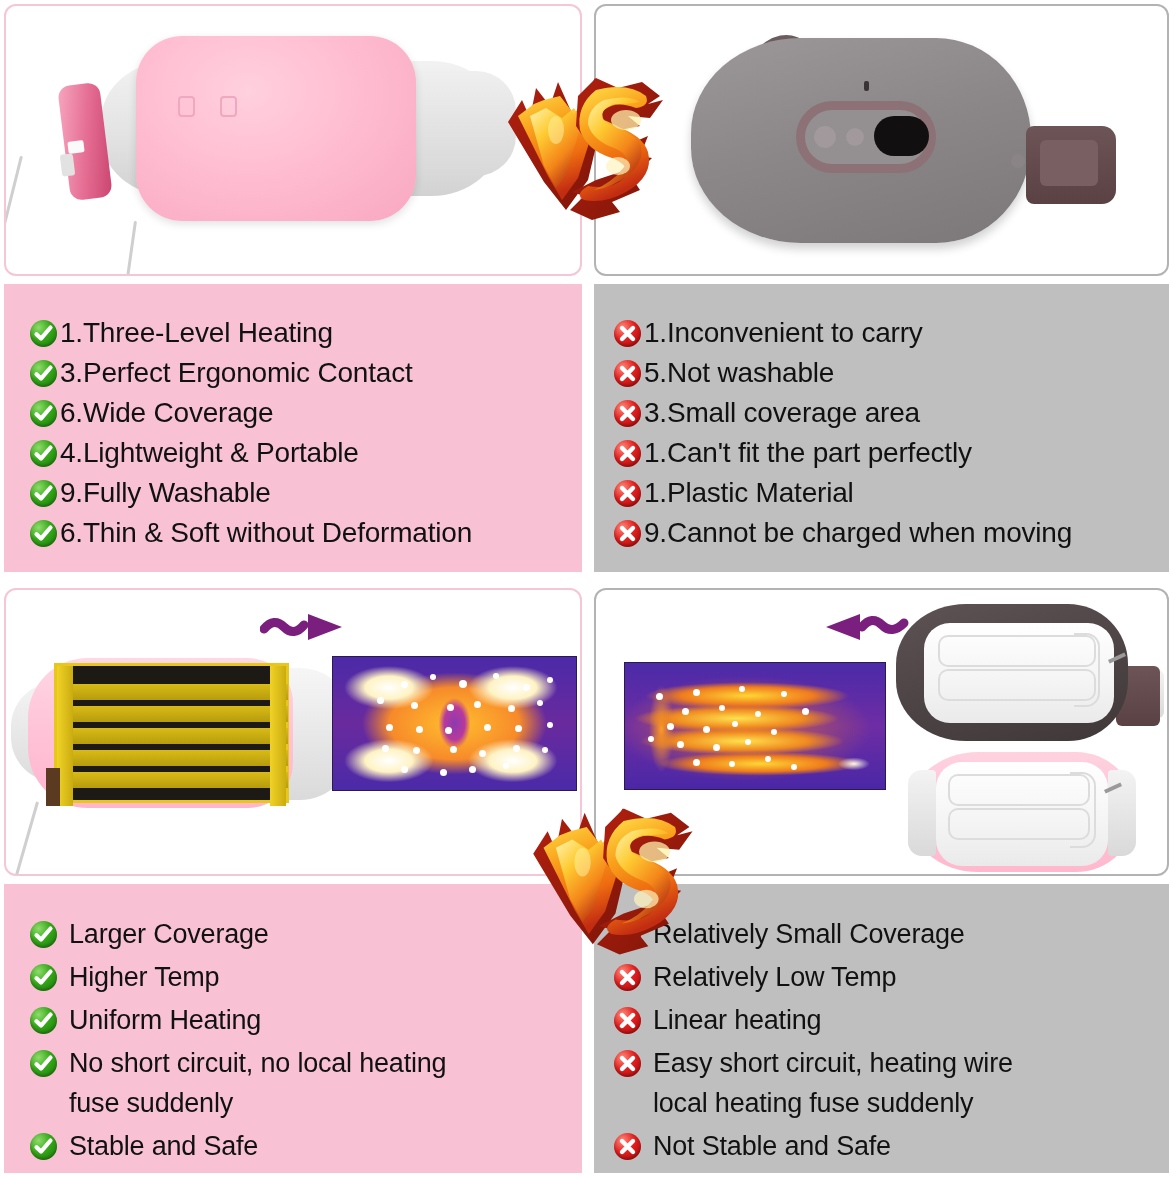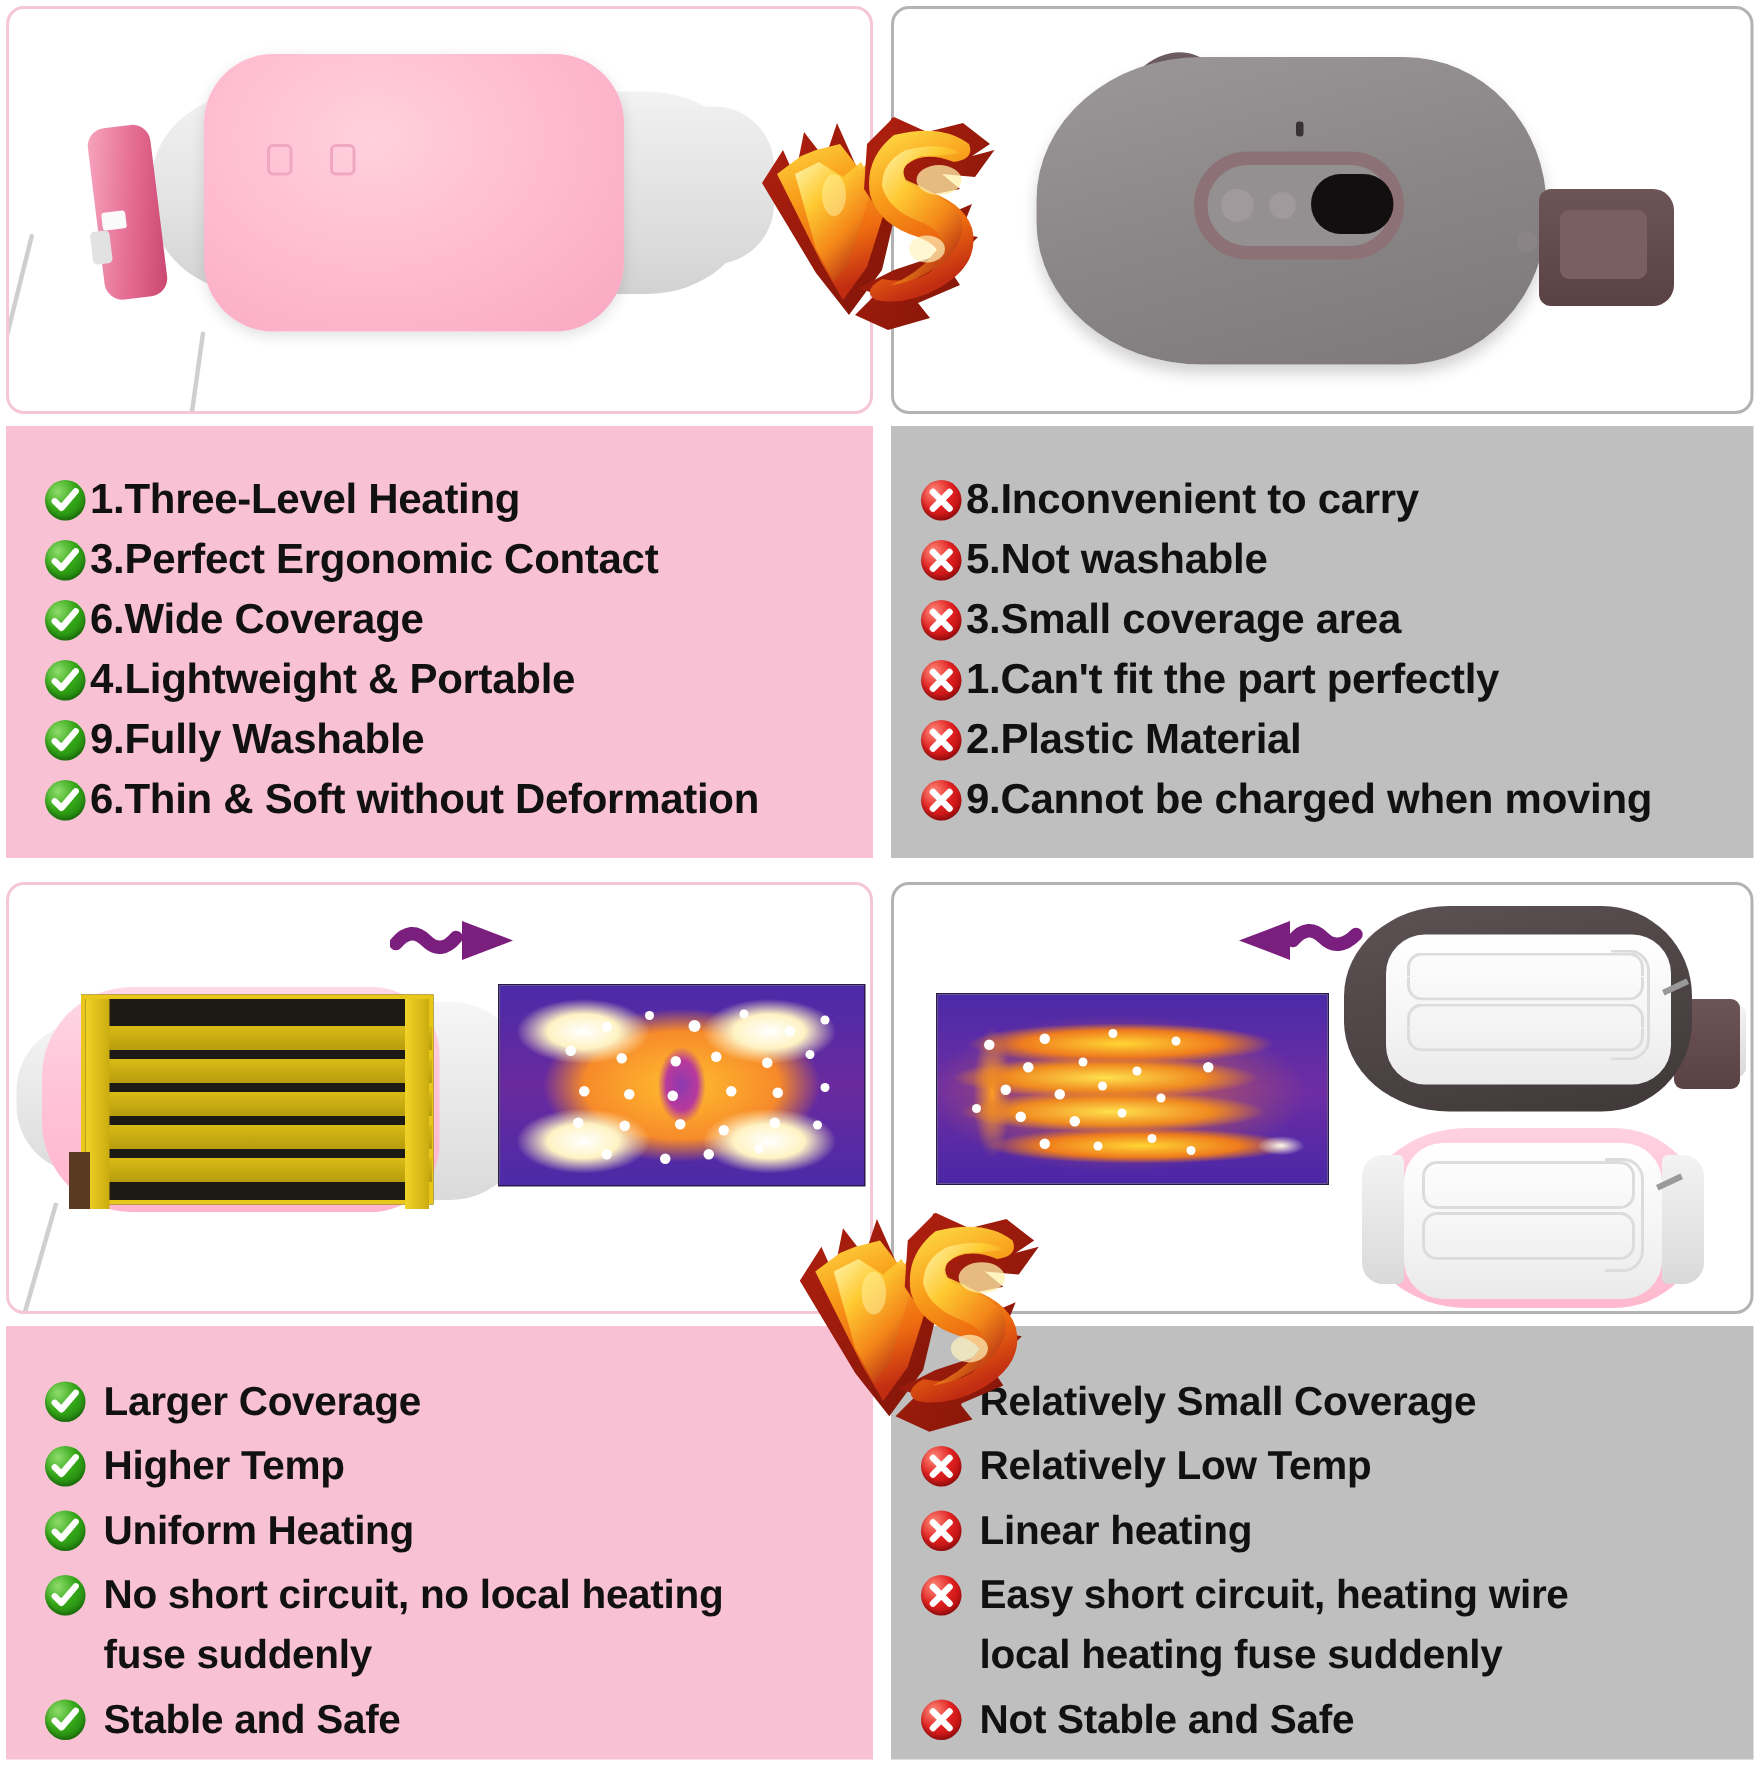--- a/index.html
+++ b/index.html
@@ -48,21 +48,21 @@
     background:radial-gradient(circle at 32% 28%, #8edc6b 0%, #35a718 45%, #17760b 100%);
     box-shadow:inset 0 -2px 3px rgba(0,0,0,.25);
   }
   .badge.cross {
     background:radial-gradient(circle at 32% 28%, #ff8a7a 0%, #e02020 45%, #9d0505 100%);
     box-shadow:inset 0 -2px 3px rgba(0,0,0,.25);
   }
   .badge svg { position:absolute; left:0; top:0; width:27px; height:27px; }
   .feat-text {
     font-size:28px; line-height:38px; color:#111;
-    letter-spacing:-.2px; white-space:pre-wrap;font-weight:bold;
+    letter-spacing:-.2px; white-space:pre-wrap;
   }
   
   .feat-list.spaced .feat-row { margin-bottom:3px; }
   .feat-list.spaced .badge { margin-right:12px; margin-top:7px; }
   .feat-list.spaced .feat-text { font-size:27px; line-height:40px; }
   .feat-list.right-col { padding-left:20px; }
 
   
   .art { position:absolute; left:0; top:0; width:100%; height:100%; }
 
@@ -323,21 +323,21 @@
   </div>
 
   <div class="list-panel right" id="panel-list-con">
     <div class="feat-list right-col">
       <div class="feat-row">
         <span class="badge cross">
           <svg viewBox="0 0 27 27">
               <path d="M8 8 L19 19 M19 8 L8 19" fill="none" stroke="#fff" stroke-width="4.4" stroke-linecap="round"></path>
             </svg>
         </span>
-        <span class="feat-text">8.Inconvenient to carry</span>
+        <span class="feat-text">1.Inconvenient to carry</span>
       </div>
       <div class="feat-row">
         <span class="badge cross">
           <svg viewBox="0 0 27 27">
               <path d="M8 8 L19 19 M19 8 L8 19" fill="none" stroke="#fff" stroke-width="4.4" stroke-linecap="round"></path>
             </svg>
         </span>
         <span class="feat-text">5.Not washable</span>
       </div>
       <div class="feat-row">
@@ -355,21 +355,21 @@
             </svg>
         </span>
         <span class="feat-text">1.Can't fit the part perfectly</span>
       </div>
       <div class="feat-row">
         <span class="badge cross">
           <svg viewBox="0 0 27 27">
               <path d="M8 8 L19 19 M19 8 L8 19" fill="none" stroke="#fff" stroke-width="4.4" stroke-linecap="round"></path>
             </svg>
         </span>
-        <span class="feat-text">2.Plastic Material</span>
+        <span class="feat-text">1.Plastic Material</span>
       </div>
       <div class="feat-row">
         <span class="badge cross">
           <svg viewBox="0 0 27 27">
               <path d="M8 8 L19 19 M19 8 L8 19" fill="none" stroke="#fff" stroke-width="4.4" stroke-linecap="round"></path>
             </svg>
         </span>
         <span class="feat-text">9.Cannot be charged when moving</span>
       </div>
     </div>

